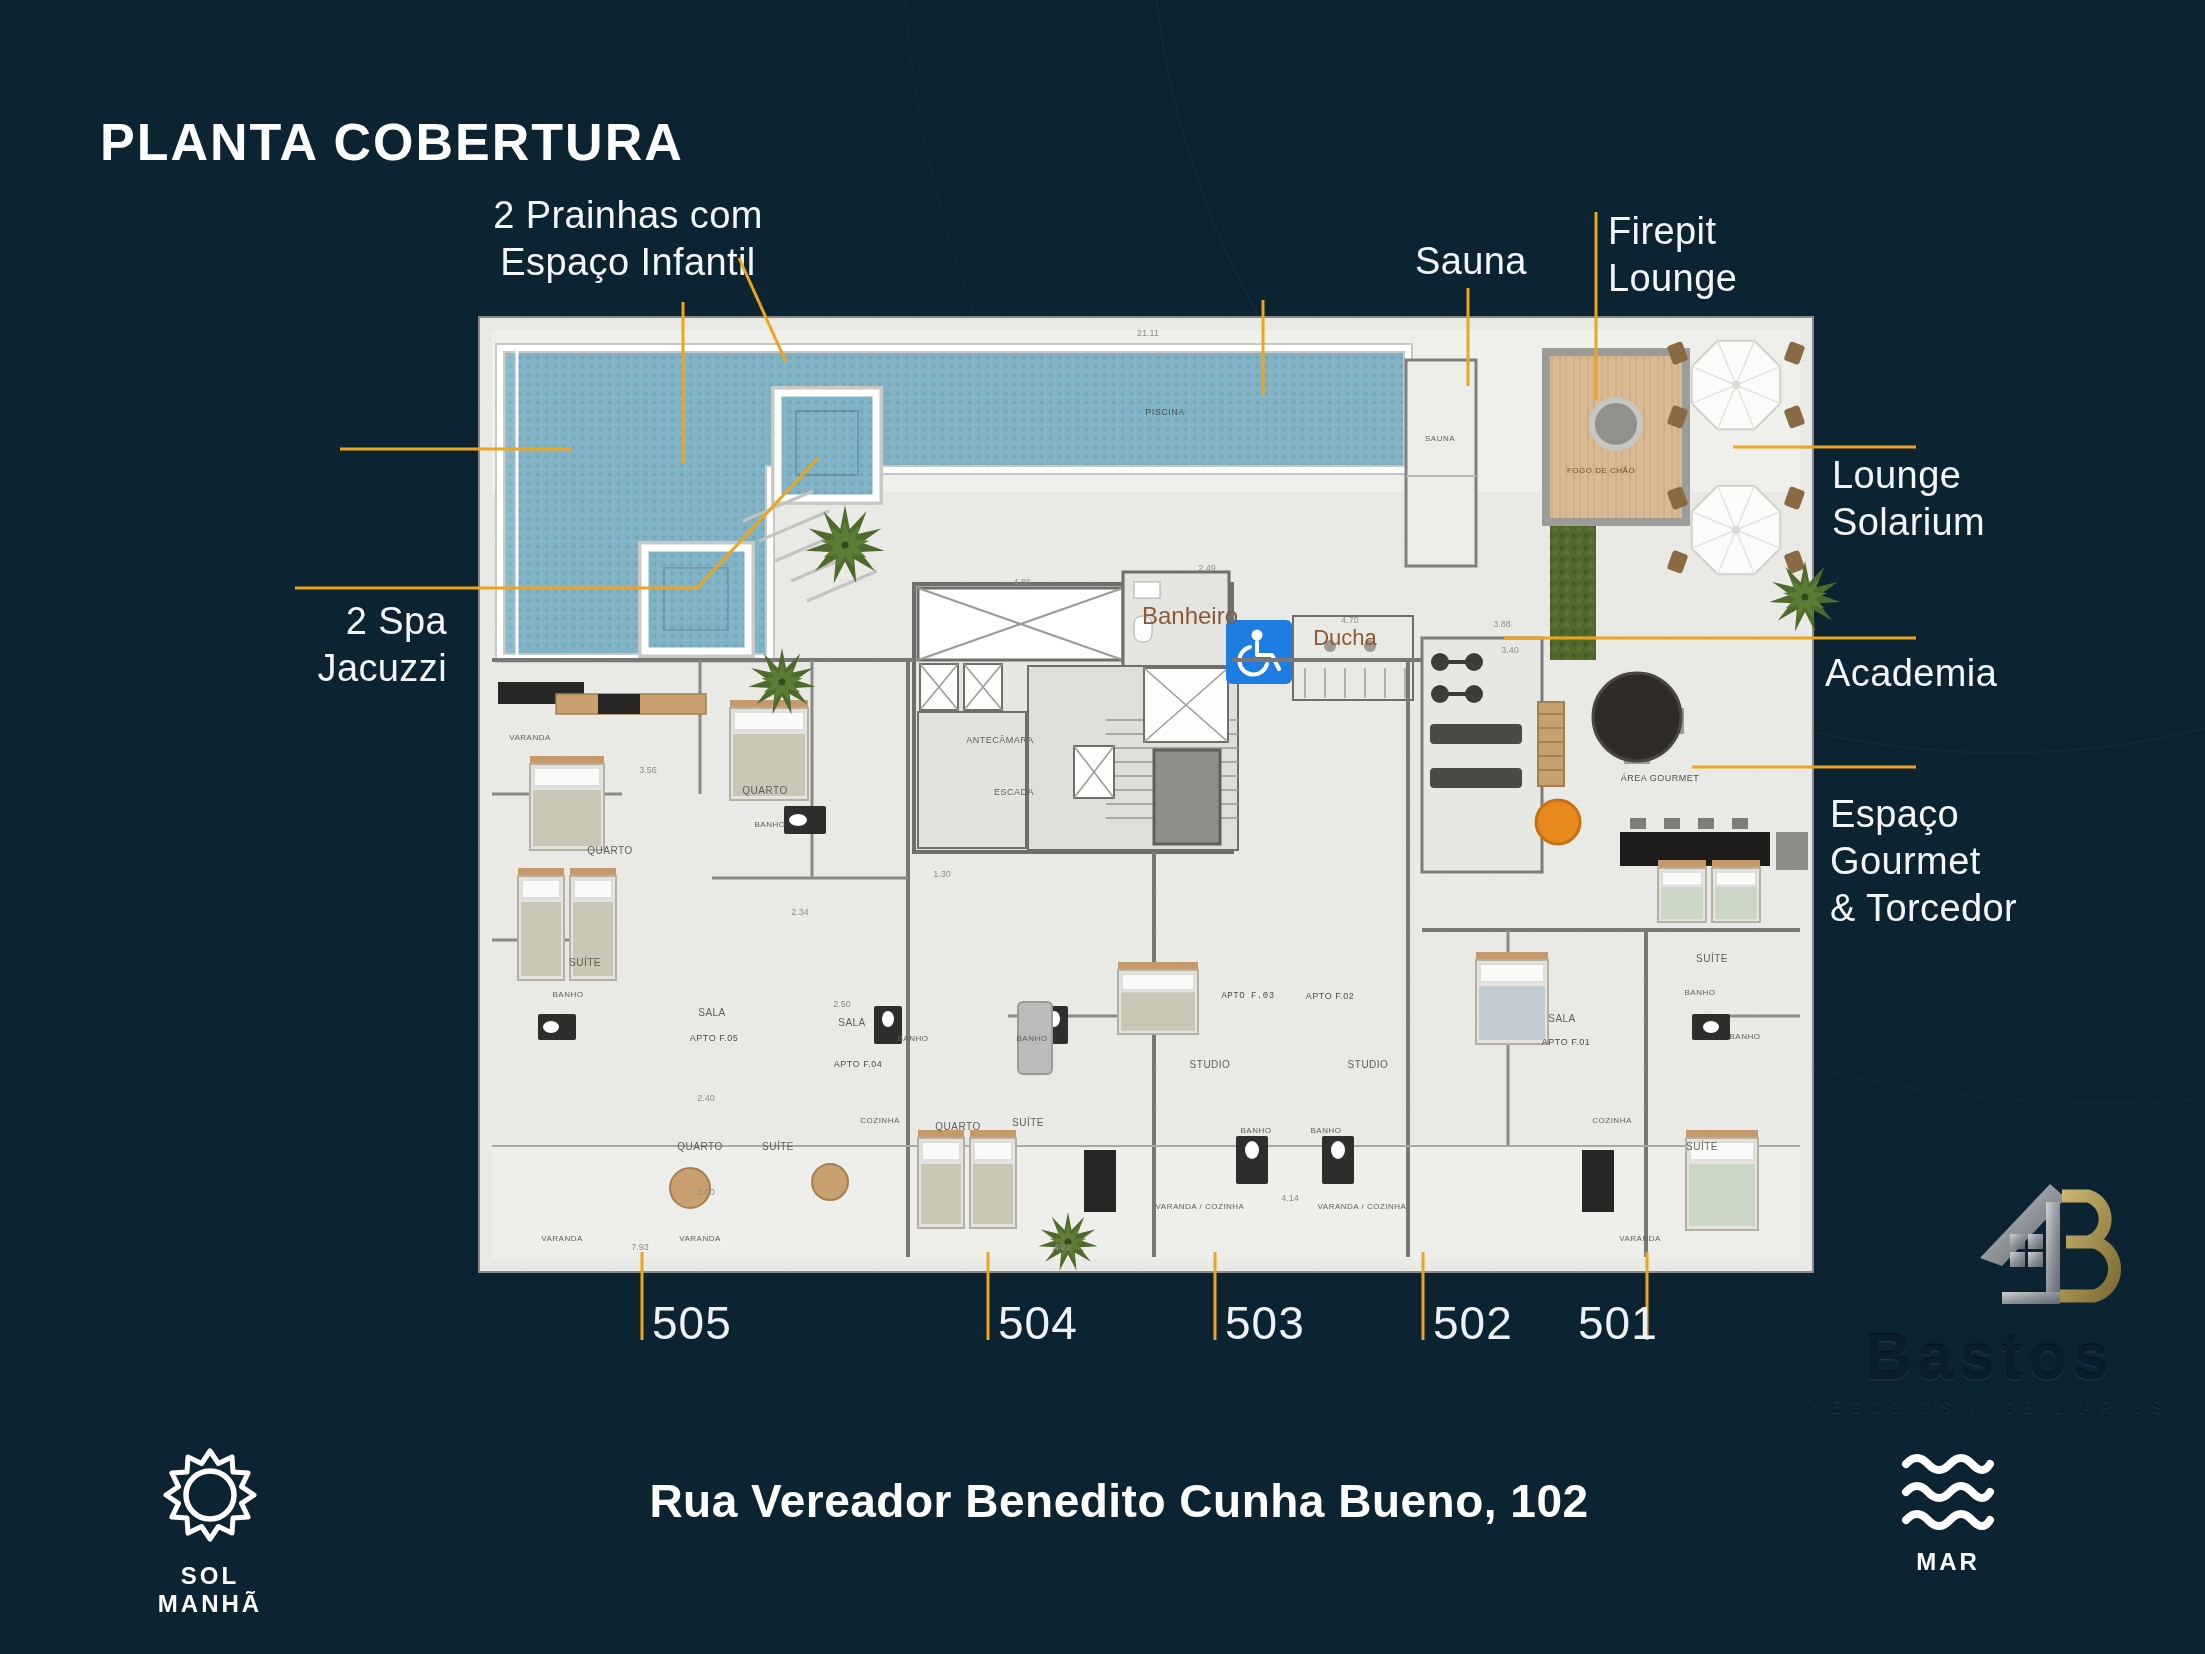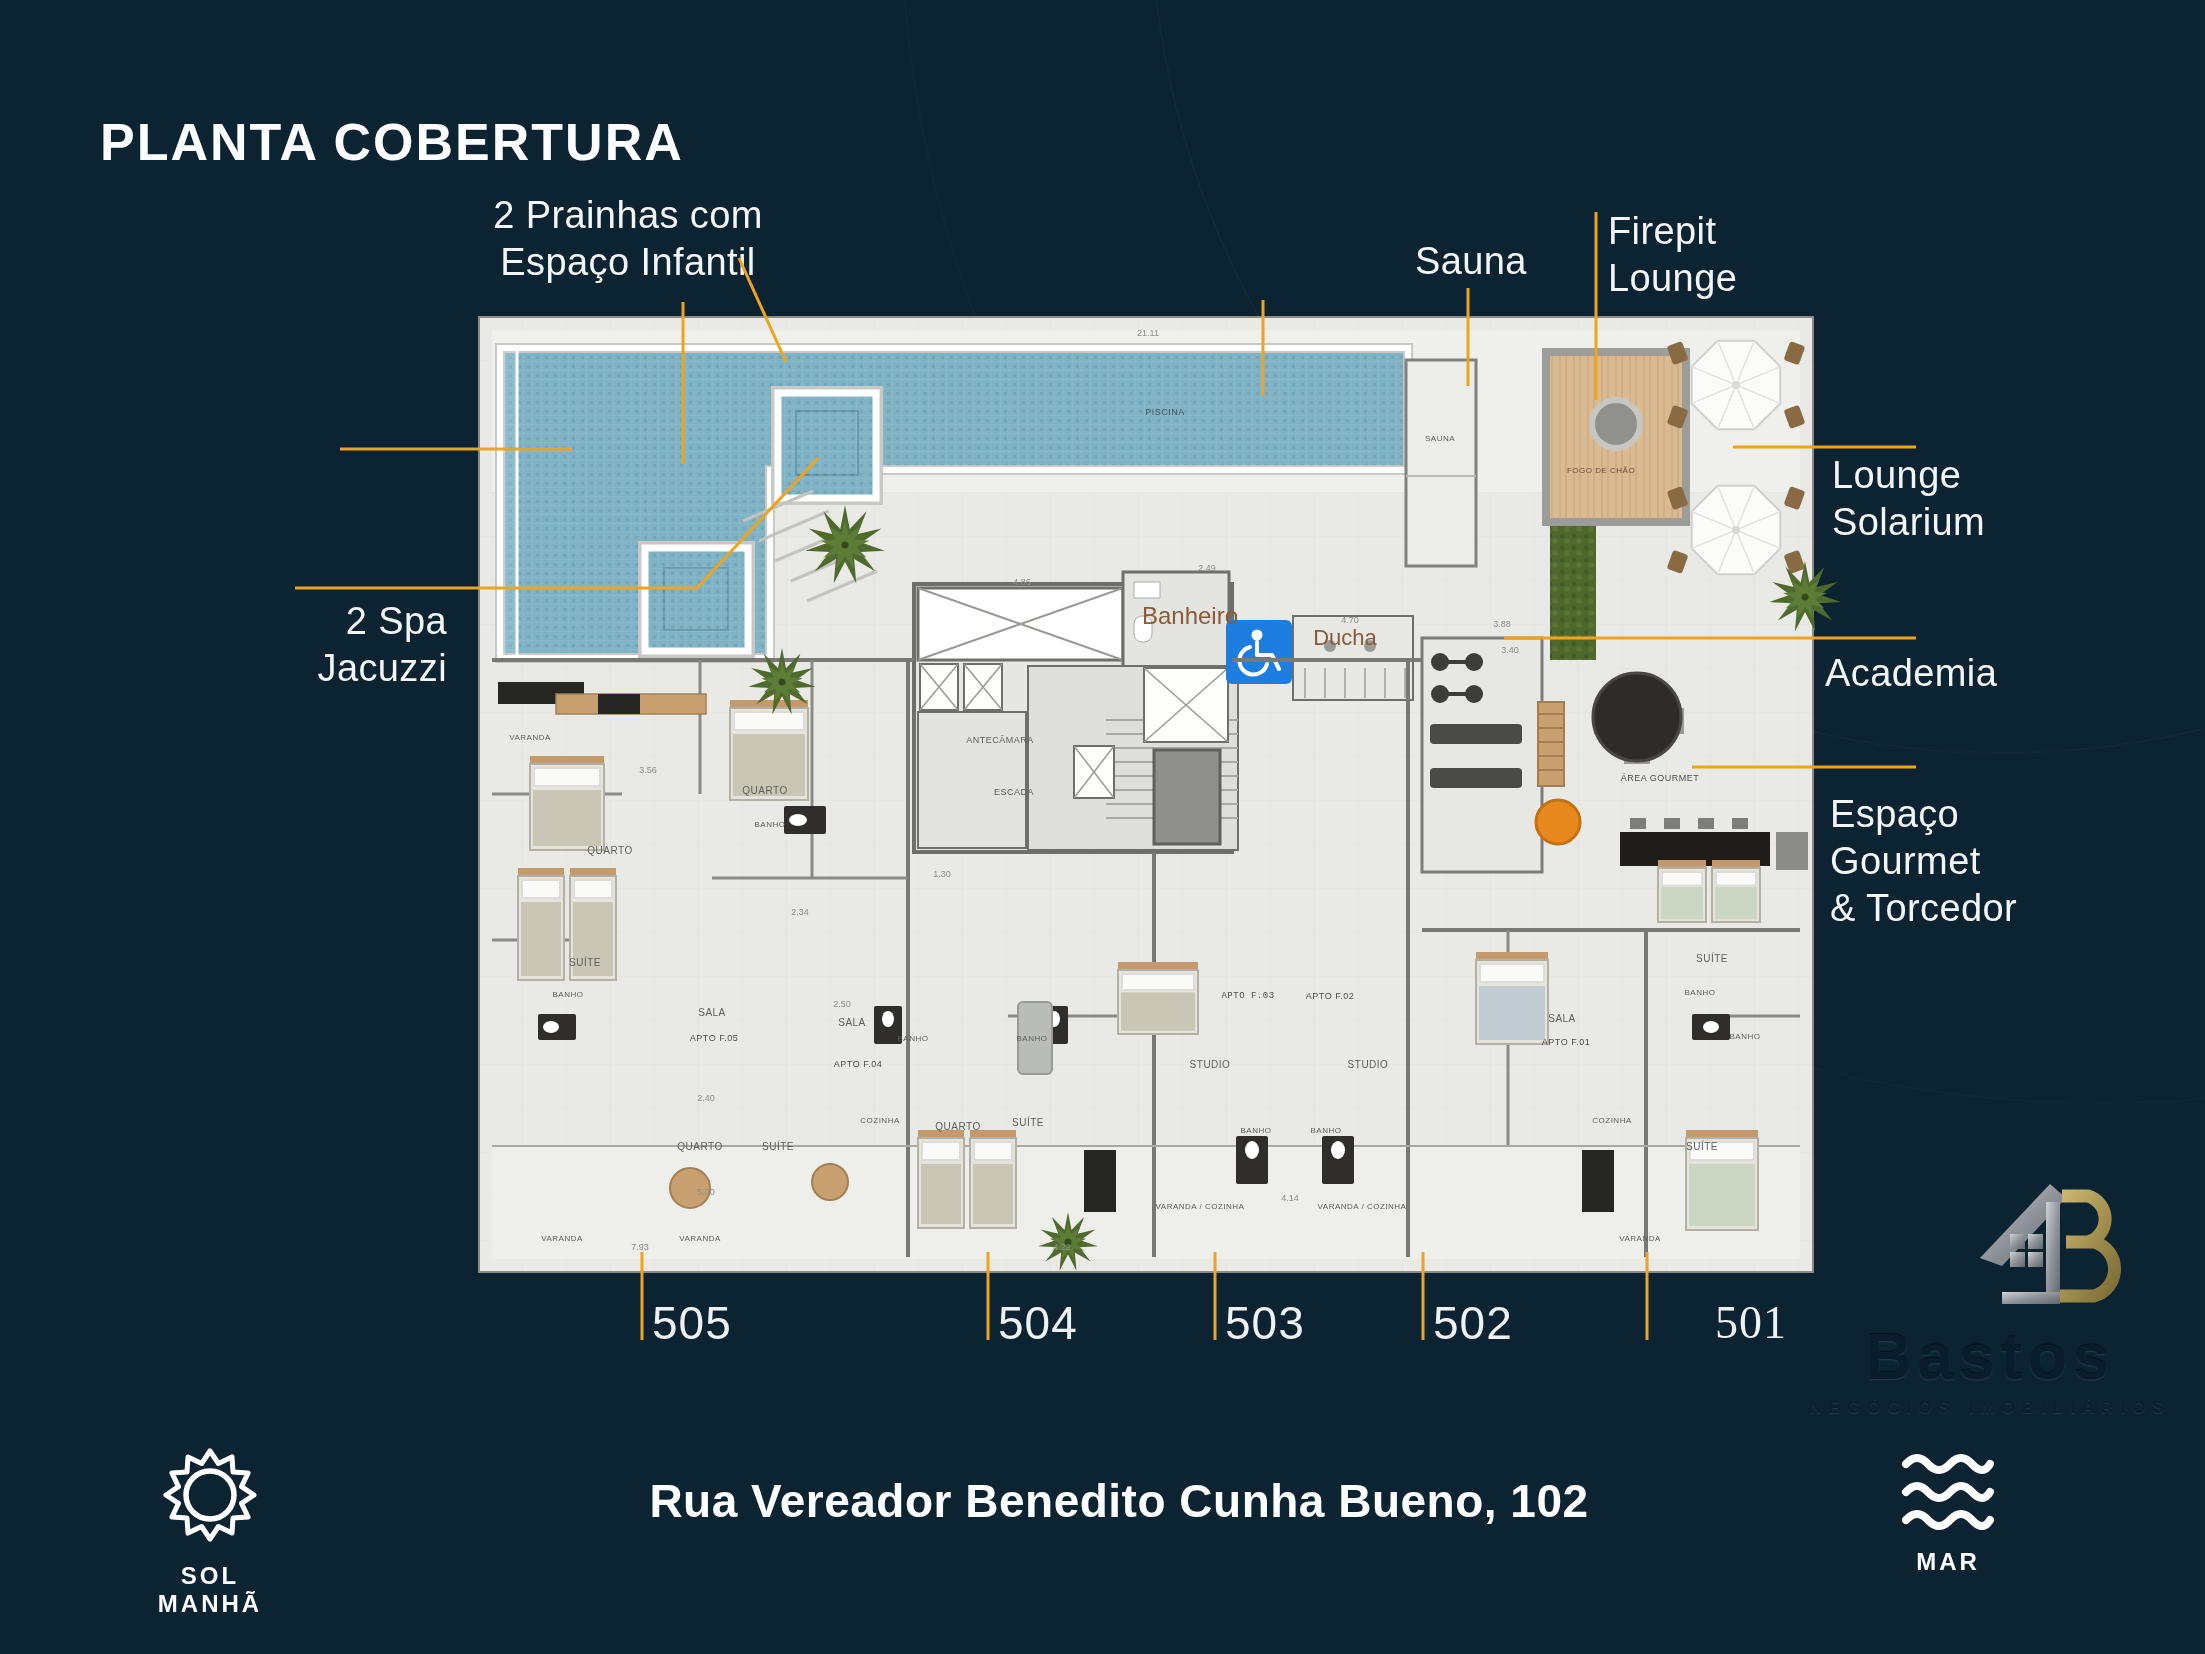--- a/index.html
+++ b/index.html
@@ -43,21 +43,21 @@
   .compass{position:absolute;text-align:center;}
   .compass .lbl{display:block;font-size:24px;font-weight:700;letter-spacing:3px;color:#fbfdfe;margin-top:8px;}
   #c-tarde{left:1897px;top:112px;width:152px;}
   #c-manha{left:130px;top:1440px;width:160px;}
   #c-mar{left:1898px;top:1452px;width:100px;}
 
   #logo{position:absolute;left:1790px;top:1172px;width:400px;text-align:center;}
   #logo .mark{margin-left:112px;}
   #logo .name{font-size:64px;font-weight:700;letter-spacing:6px;color:#0a1d2c;
               text-shadow:0 1px 2px rgba(90,130,160,.30), 0 -1px 1px rgba(0,0,0,.6);margin-top:-6px;}
-  #logo .sub{font-size:17px;font-weight:700;letter-spacing:7px;color:#0b1f2f;
+  #logo .sub{font-size:17px;font-weight:400;letter-spacing:7px;color:#0b1f2f;
              text-shadow:0 1px 1px rgba(90,130,160,.25);margin-top:4px;}
 </style>
 </head>
 <body>
 
 <div id="canvas">
   <div class="swoosh" id="sw1"></div>
   <div class="swoosh" id="sw2"></div>
 
   <div id="page-title">PLANTA COBERTURA</div>
@@ -478,14 +478,14 @@
           <rect x="70" y="80" width="15" height="15"></rect>
       </g>
     </svg>
     <div class="name">Bastos</div>
     <div class="sub">NEGÓCIOS IMOBILIÁRIOS</div>
   </div>
 <span class="unit-number" style="left: 652px;">505</span>
     <span class="unit-number" style="left: 998px;">504</span>
     <span class="unit-number" style="left: 1225px;">503</span>
     <span class="unit-number" style="left: 1433px;">502</span>
-    <span class="unit-number" style="left: 1715px; font-family: Liberation Serif, serif;">501</span>
+    <span class="unit-number" style="left: 1578px;">501</span>
   </div>
 
 </body></html>

